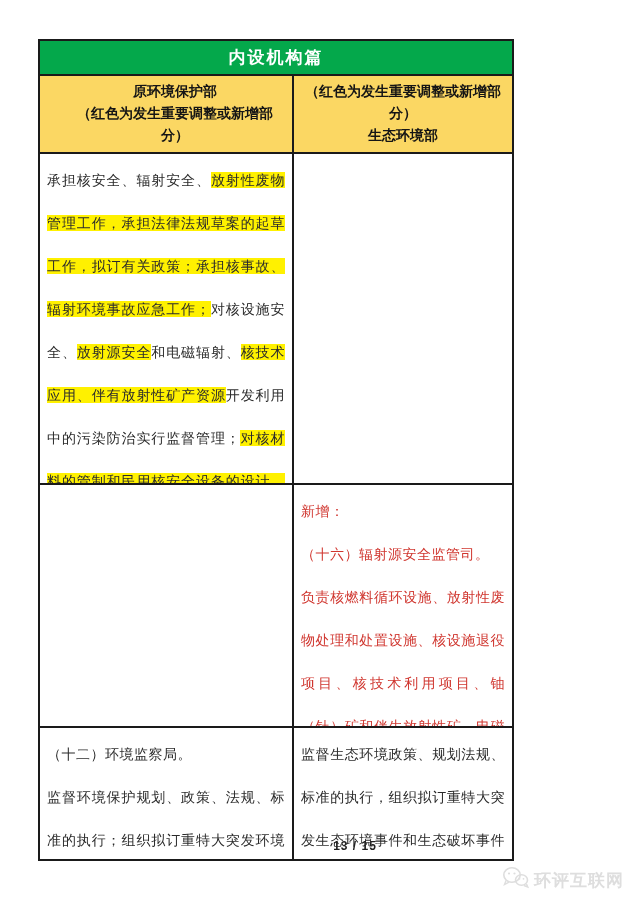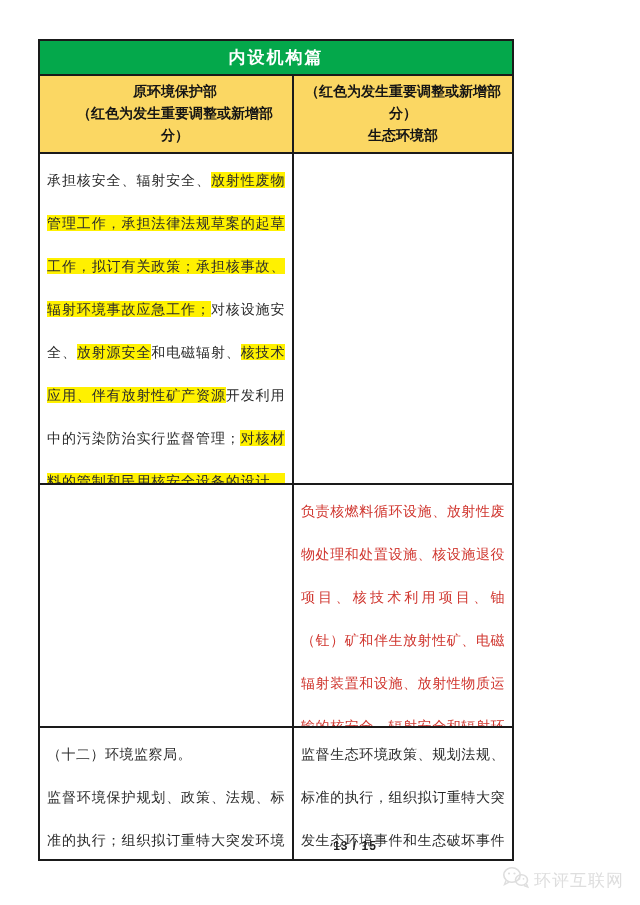--- a/index.html
+++ b/index.html
@@ -45,21 +45,21 @@
   .hl { background:var(--highlight-yellow, #fff100); }
   .footer {
     position:absolute; top:839px; left:0; width:640px;
     display:flex; justify-content:center; gap:40px;
     font-size:12px; color:#222; transform:translateX(16px);
   }
   .page-indicator { font-weight:bold; letter-spacing:1px;margin-left:38px; }
   .watermark {
     position:absolute; top:866px; right:16px;
     display:flex; align-items:center; gap:5px;
-    color:#dedede; font-size:17px; letter-spacing:1px; font-weight:normal;
+    color:#dedede; font-size:17px; letter-spacing:1px; font-weight:bold;
   }
   .wm-icon { display:inline-block; }
 </style>
 </head>
 <body>
 
 <div class="tbl">
 
   <div class="title-bar">内设机构篇</div>
 
@@ -76,20 +76,22 @@
 
   <div class="body-row r1">
     <div class="cell lc">
       <p><span>承担核安全、辐射安全、</span><span class="hl">放射性废物管理工作，承担法律法规草案的起草工作，拟订有关政策；承担核事故、辐射环境事故应急工作；</span><span>对核设施安全、</span><span class="hl">放射源安全</span><span>和电磁辐射、</span><span class="hl">核技术应用、伴有放射性矿产资源</span><span>开发利用中的污染防治实行监督管理；</span><span class="hl">对核材料的管制和民用核安全设备的设计、制造、安装和无损检验活动实施监督管理；承担有关国际条约实施工作。</span></p>
     </div>
   </div>
 
   <div class="body-row r2">
     <div class="cell lc"></div>
     <div class="cell">
+      <p class="red">新增：</p>
+      <p class="red">（十六）辐射源安全监管司。</p>
       <p class="red">负责核燃料循环设施、放射性废物处理和处置设施、核设施退役项目、核技术利用项目、铀（钍）矿和伴生放射性矿、电磁辐射装置和设施、放射性物质运输的核安全、辐射安全和辐射环境保护、放射性污染治理的监督管理。</p>
     </div>
   </div>
 
   <div class="body-row r3 last">
     <div class="cell lc">
       <p>（十二）环境监察局。</p>
       <p>监督环境保护规划、政策、法规、标准的执行；组织拟订重特大突发环境事件和生态破坏事件的应急预案，指导、协</p>
     </div>
     <div class="cell">

